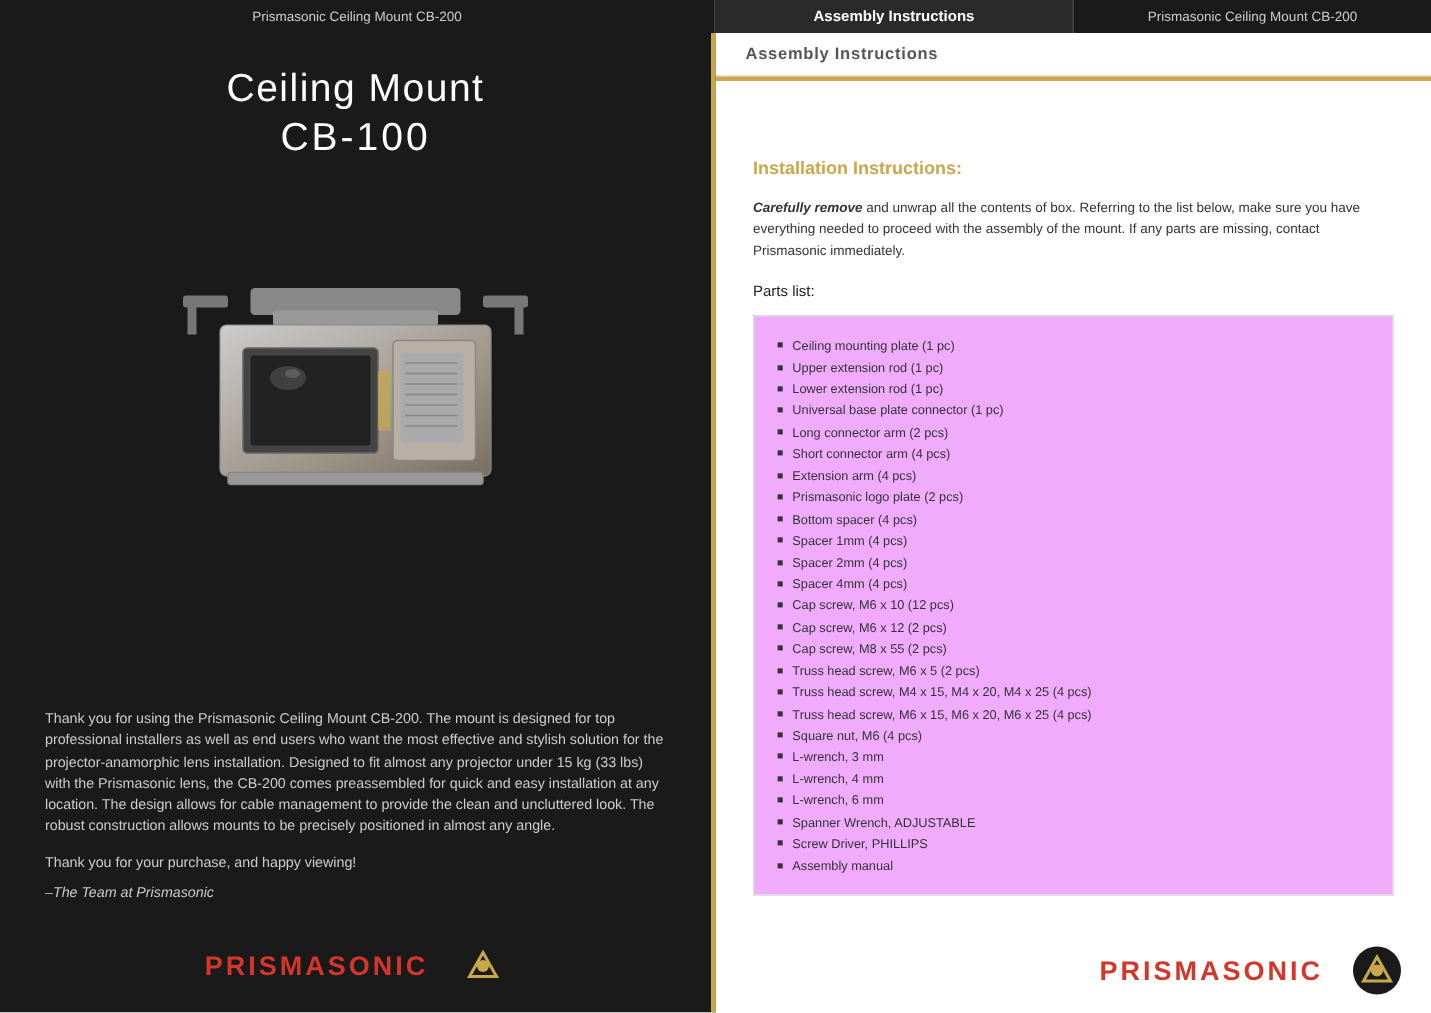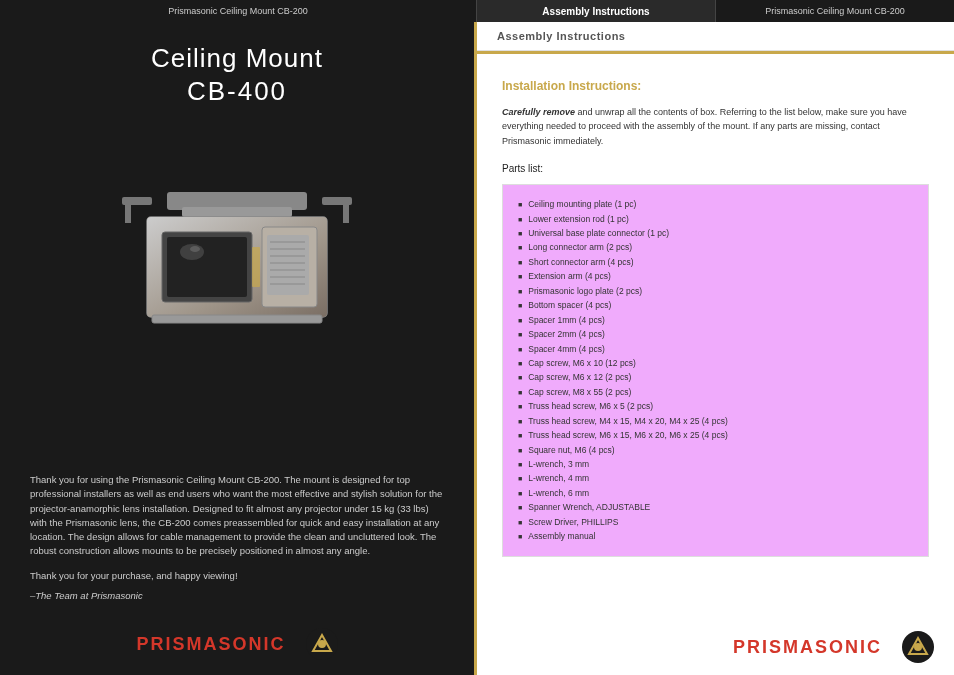--- a/index.html
+++ b/index.html
@@ -138,20 +138,21 @@
       font-size: 11px;
       color: #555;
       font-weight: bold;
       letter-spacing: 0.5px;
     }
 
     .right-content {
       flex: 1;
       padding: 25px 25px 10px 25px;
       overflow: hidden;
+      margin-top: 26px;
     }
 
     .installation-title {
       font-size: 12px;
       font-weight: bold;
       color: #c8a84b;
       margin-bottom: 12px;
     }
 
     .intro-text {
@@ -247,21 +248,21 @@
   <div class="top-bar-middle">Assembly Instructions</div>
   <div class="top-bar-right">Prismasonic Ceiling Mount CB-200</div>
 </div>
 
 <div class="main-content">
 
   <div class="left-panel">
 
     <div class="left-panel-header">
       <div class="product-title">Ceiling Mount</div>
-      <div class="product-subtitle">CB-400</div>
+      <div class="product-subtitle">CB-100</div>
     </div>
 
     <div class="product-image-area">
 
       <svg width="320" height="200" viewBox="0 0 320 200">
 
         <rect x="90" y="5" width="140" height="18" rx="3" fill="#888"></rect>
         <rect x="105" y="20" width="110" height="10" rx="2" fill="#999"></rect>
 
         <rect x="70" y="30" width="180" height="100" rx="4" fill="#b0a898" stroke="#888" stroke-width="1.5"></rect>
@@ -338,20 +339,21 @@
       <div class="intro-text">
         <em>Carefully remove</em><span> and unwrap all the contents of box. Referring to the list below, make sure you have everything needed to proceed with the assembly of the mount. If any parts are missing, contact Prismasonic immediately.</span>
       </div>
 
       <div class="parts-title">Parts list:</div>
 
       <div class="parts-box">
         <ul class="parts-list">
 
         <li>Ceiling mounting plate (1 pc)</li>
+            <li>Upper extension rod (1 pc)</li>
             <li>Lower extension rod (1 pc)</li>
             <li>Universal base plate connector (1 pc)</li>
             <li>Long connector arm (2 pcs)</li>
             <li>Short connector arm (4 pcs)</li>
             <li>Extension arm (4 pcs)</li>
             <li>Prismasonic logo plate (2 pcs)</li>
             <li>Bottom spacer (4 pcs)</li>
             <li>Spacer 1mm (4 pcs)</li>
             <li>Spacer 2mm (4 pcs)</li>
             <li>Spacer 4mm (4 pcs)</li>

